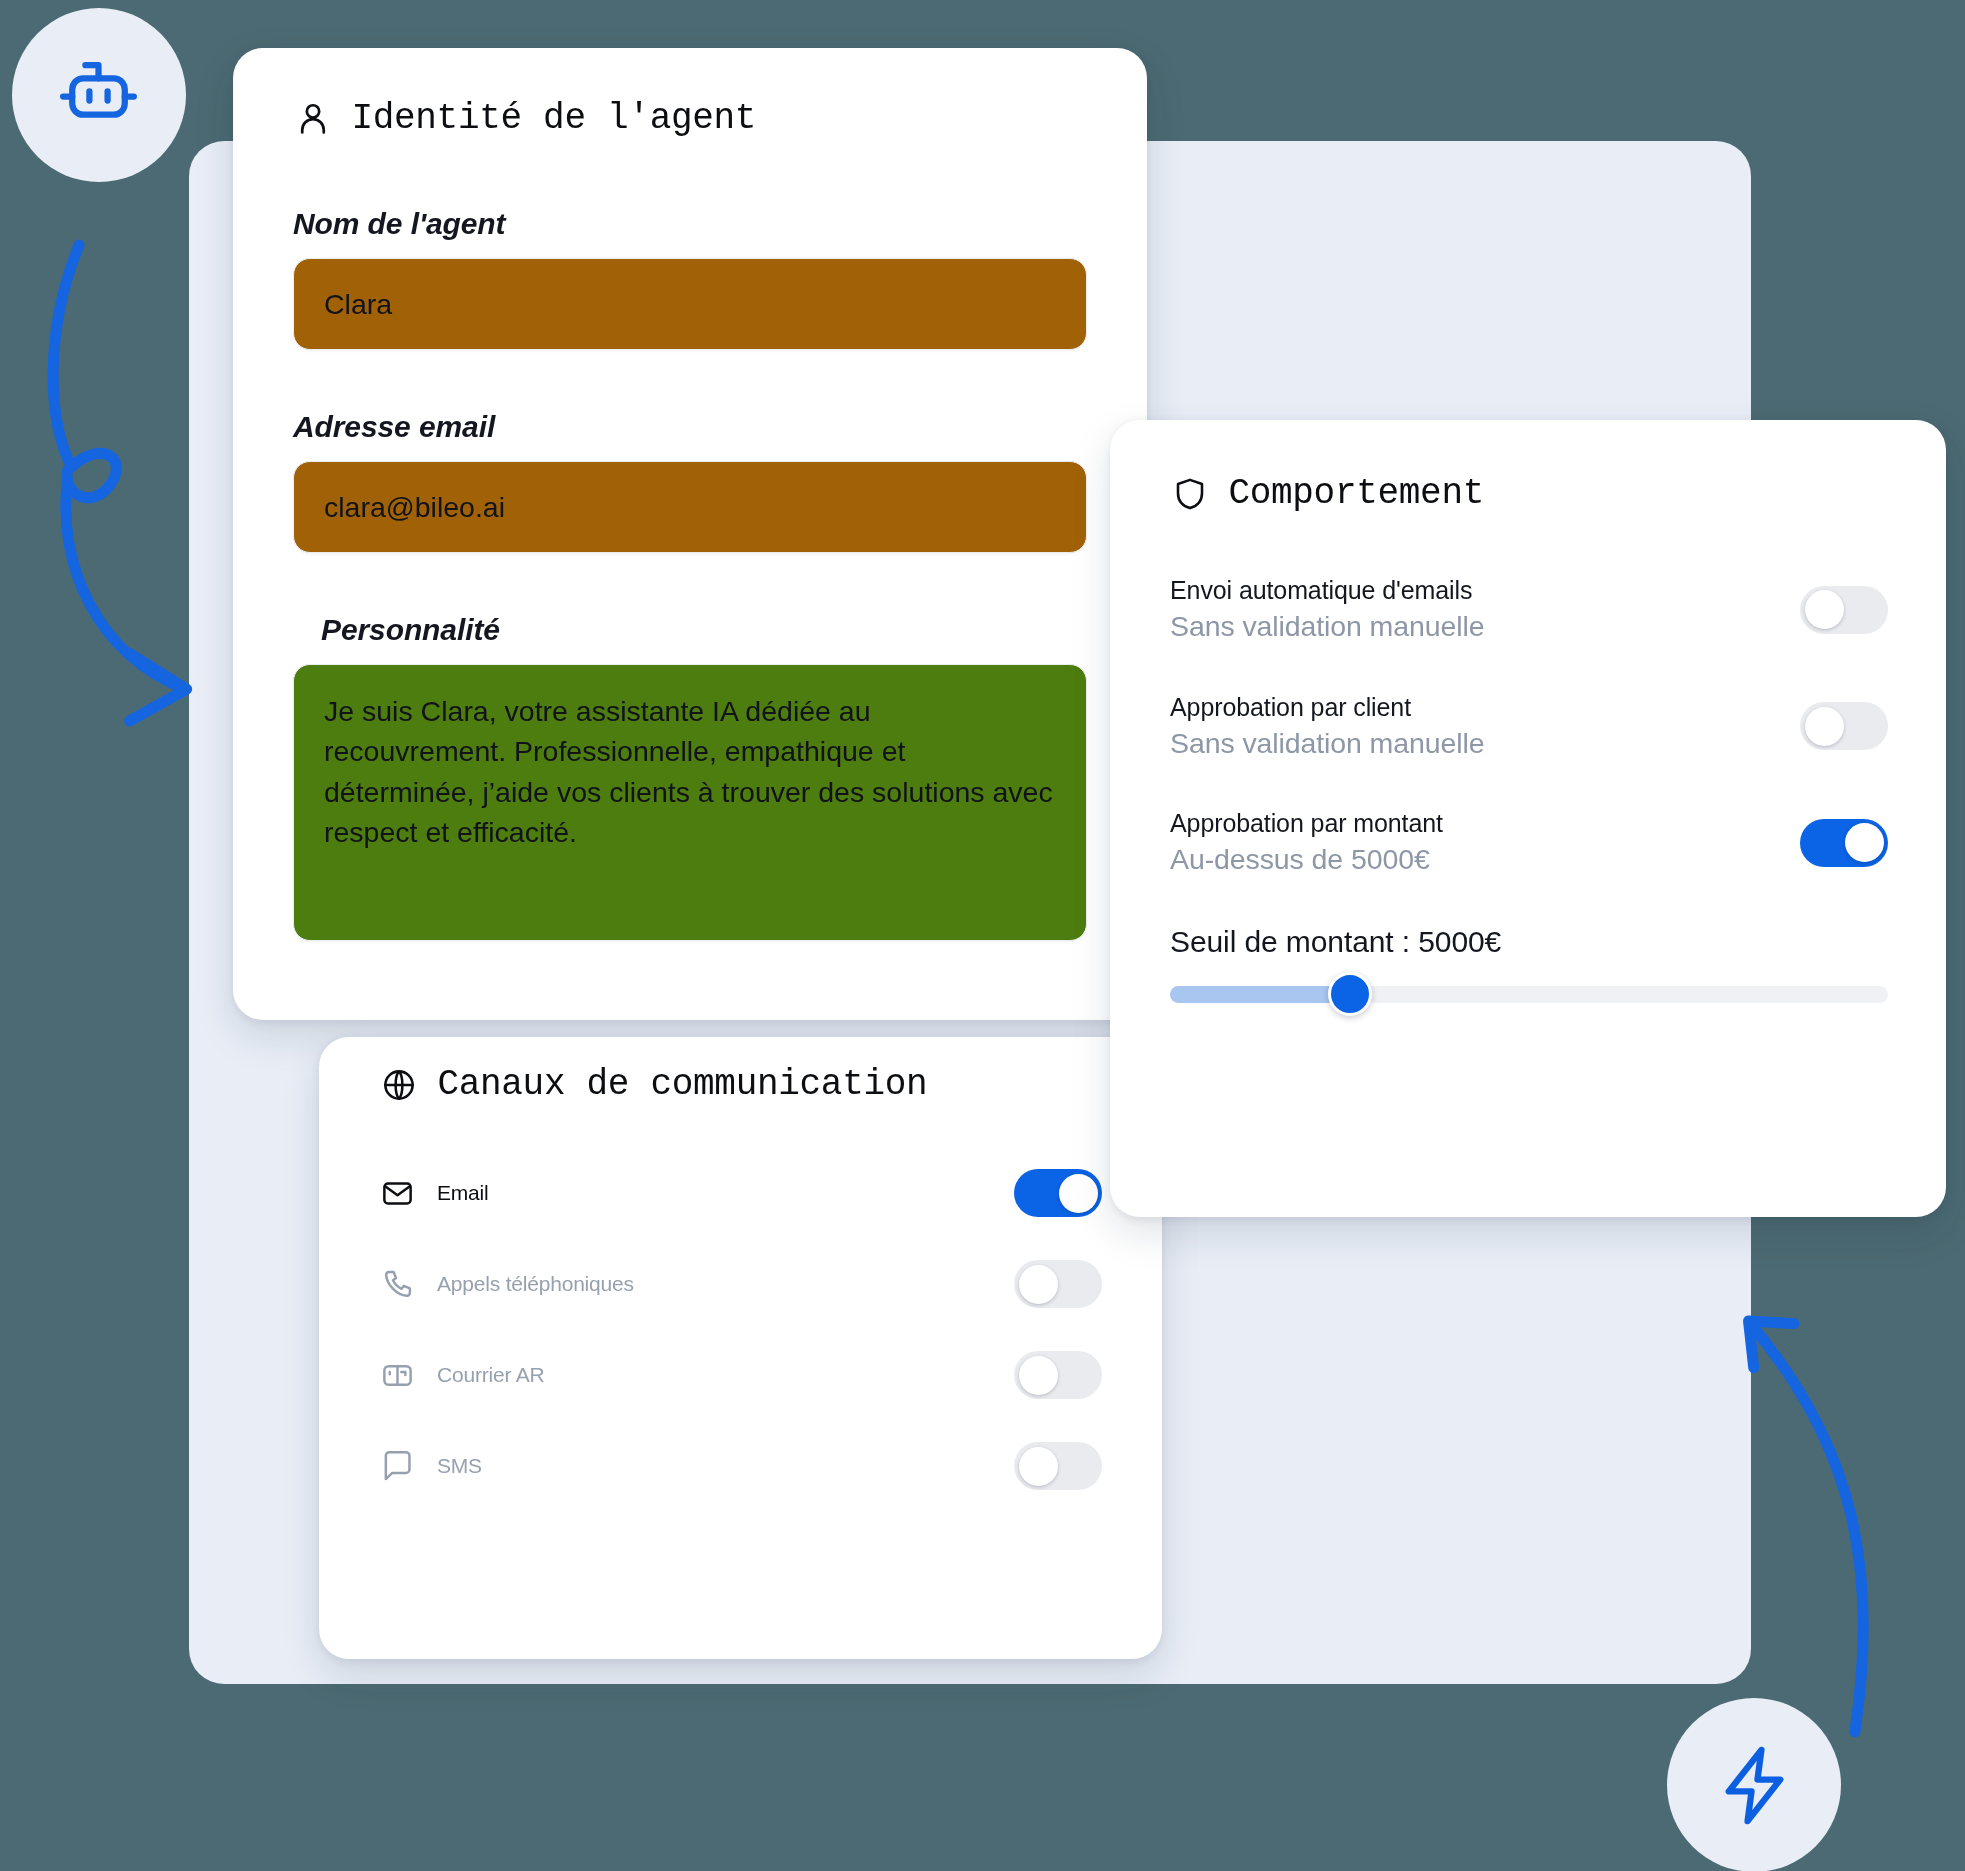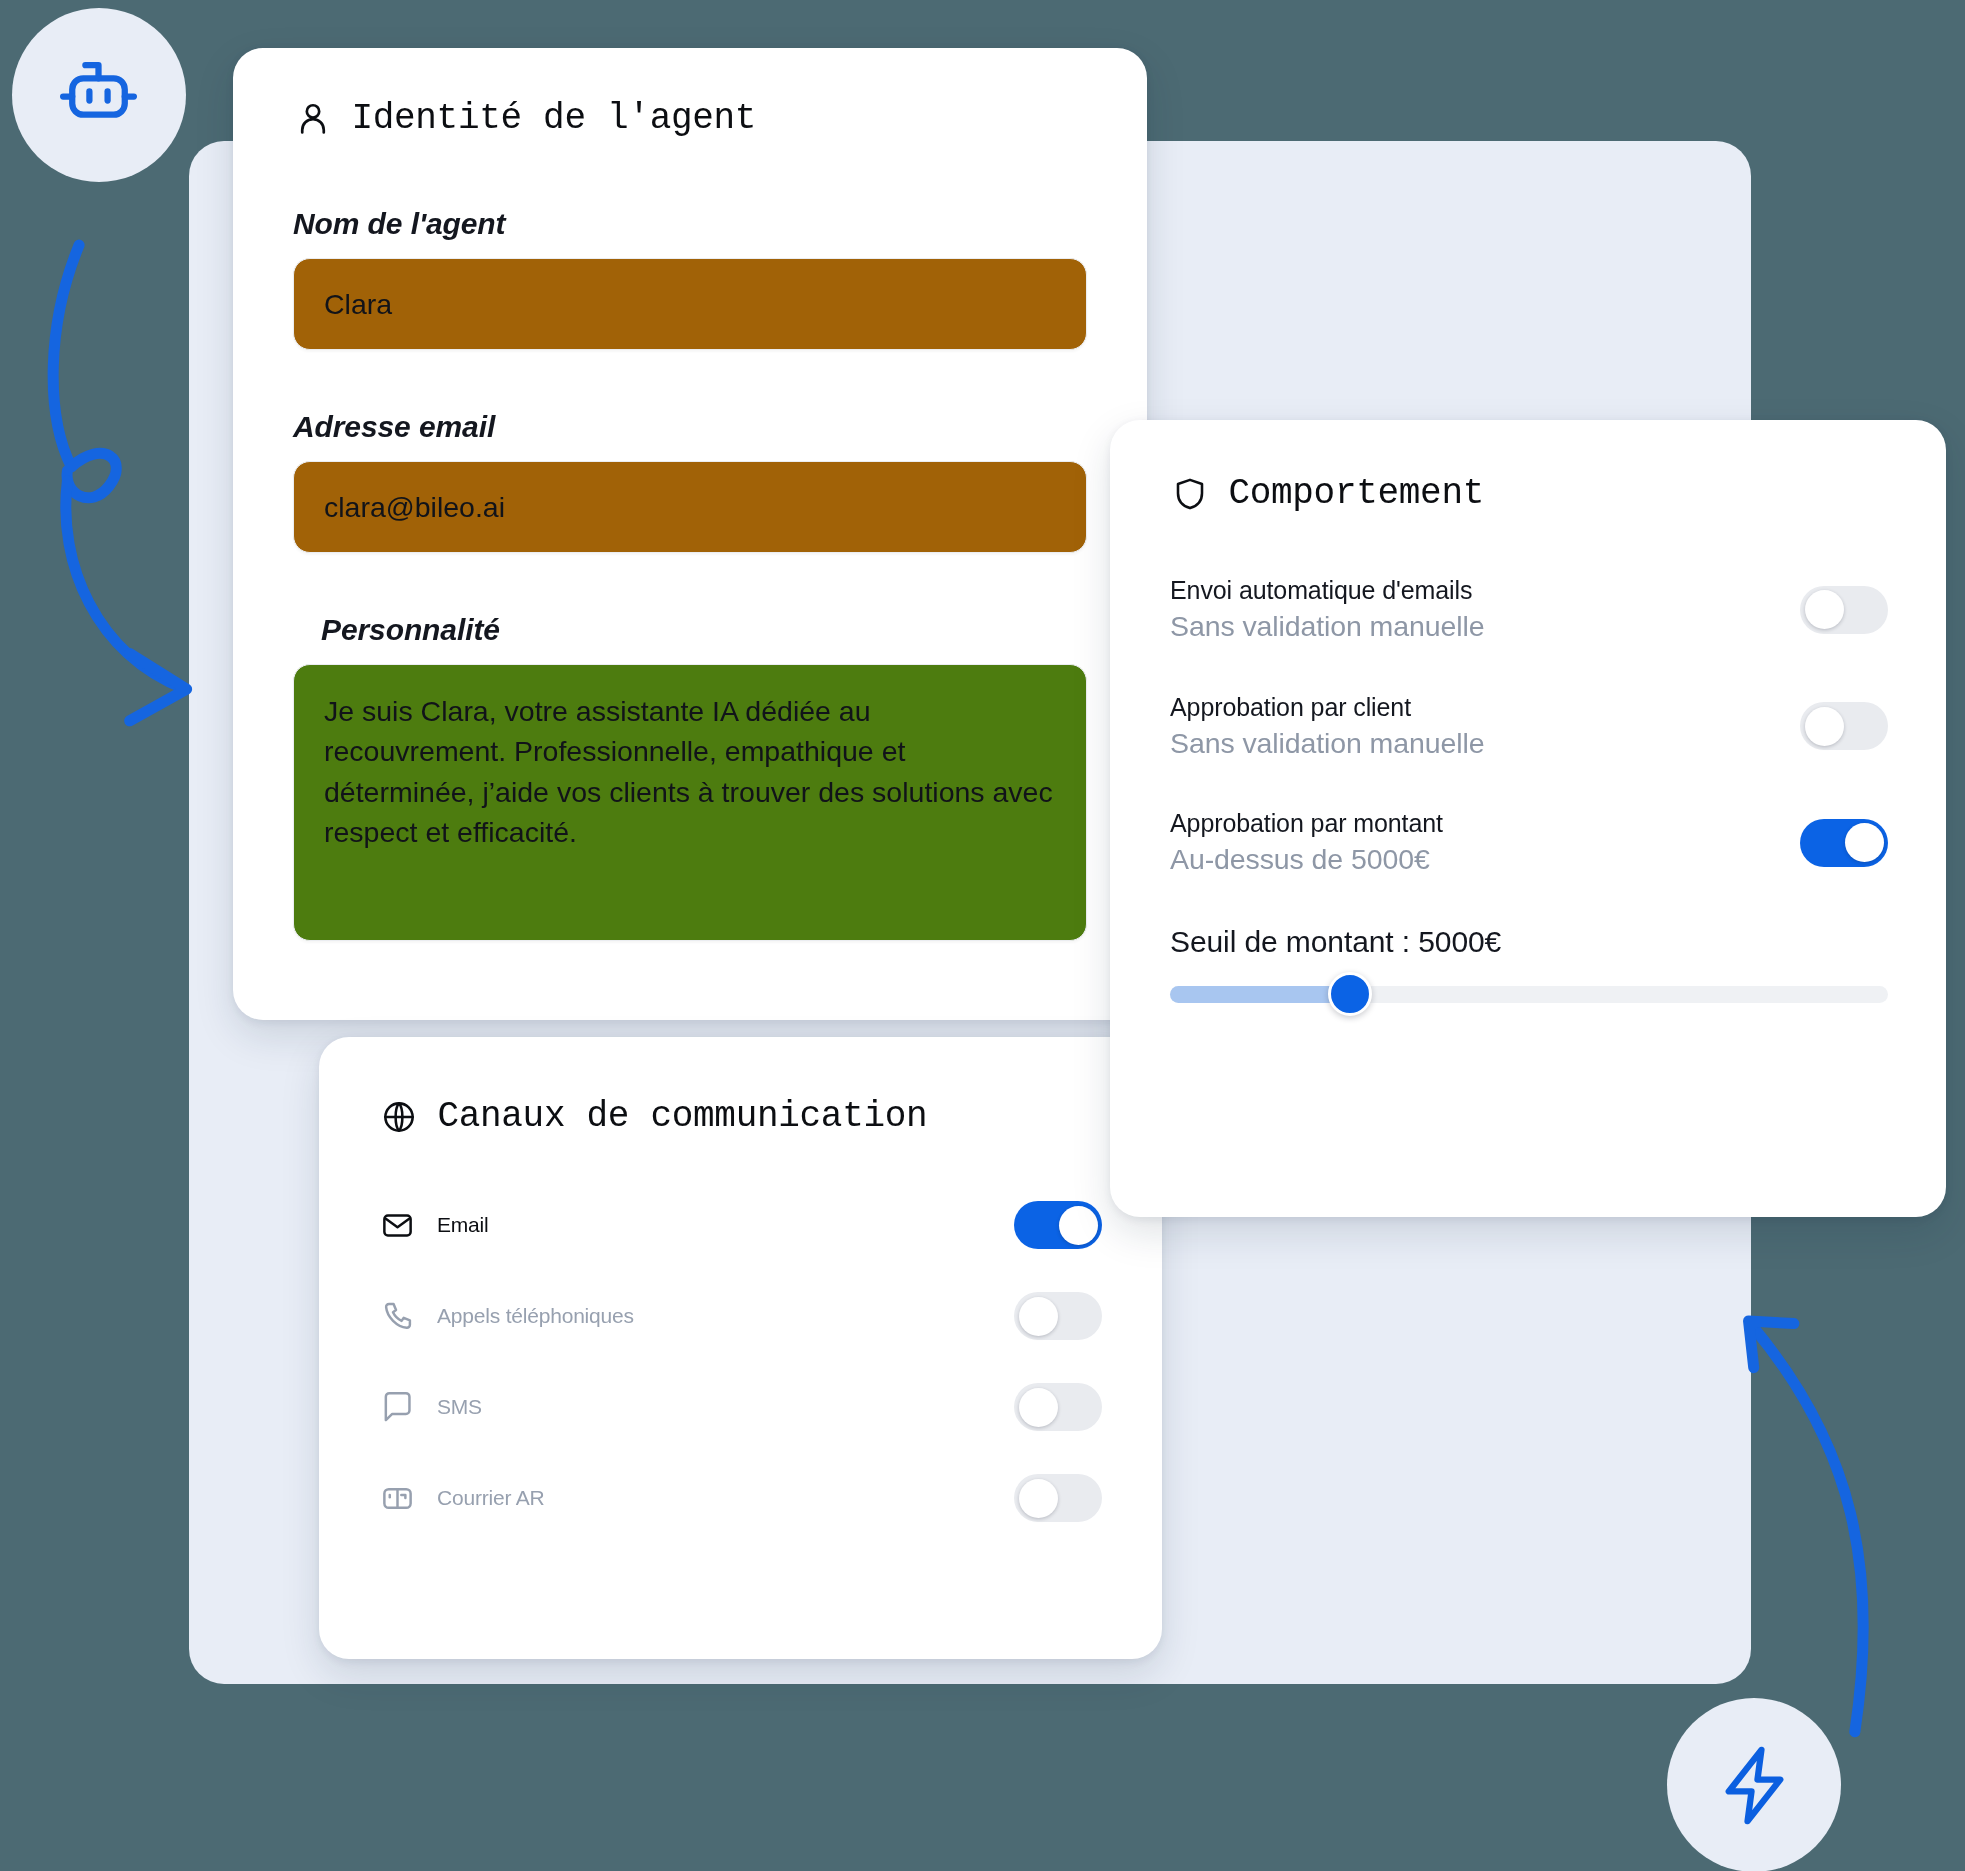--- a/index.html
+++ b/index.html
@@ -61,21 +61,21 @@
   
   .card {
     position: absolute;
     background: #FFFFFF;
     border-radius: 30px;
     box-shadow: 0 15.6px 39px rgba(15, 35, 60, 0.13),
                 0 2.6px 9px rgba(15, 35, 60, 0.07);
   }
 
   .card-identity   { left: 233px;  top: 48px;   width: 914px; height: 972px; z-index: 20; padding: 51px 60px 0 60px; }
-  .card-channels   { left: 319px;  top: 1037px; width: 843px; height: 622px;  z-index: 21; padding: 60px 60px 0 60px; }
+  .card-channels   { left: 319px;  top: 1037px; width: 843px; height: 622px;  z-index: 21; padding: 28px 60px 0 60px; }
   .card-behaviour  { left: 1110px; top: 420px;  width: 836px; height: 797px; z-index: 22; padding: 54px 58px 12px 60px; }
 
   
   .card-header {
     display: flex;
     align-items: center;
     gap: 19.4px;
   }
   .card-header .hdr-icon {
     width: 39px; height: 39px;
@@ -396,44 +396,44 @@
         </span>
         <span class="chan-label">Appels téléphoniques</span>
         <div class="switch off">
           <span class="knob"></span>
         </div>
       </div>
 
       <div class="chan-row disabled">
         <span class="chan-icon">
           <svg width="35" height="35" viewBox="0 0 24 24">
-            <path d="M20.2 4.6 v 9.4 a 2.4 2.4 0 0 1 -2.4 2.4 H 8.4 L 4 20.6 V 4.6 a 2.4 2.4 0 0 1 2.4 -2.4 h 11.4 a 2.4 2.4 0 0 1 2.4 2.4 Z" fill="none" stroke="#97A0AF" stroke-width="1.7" stroke-linecap="round" stroke-linejoin="round"></path>
-          </svg>
-        </span>
-        <span class="chan-label">SMS</span>
-        <div class="switch off">
-          <span class="knob"></span>
-        </div>
-      </div>
-
-      <div class="chan-row disabled">
-        <span class="chan-icon">
-          <svg width="35" height="35" viewBox="0 0 24 24">
             <g fill="none" stroke="#97A0AF" stroke-width="1.7" stroke-linecap="round" stroke-linejoin="round">
               <rect x="3" y="5.6" width="18" height="12.8" rx="3"></rect>
               <path d="M12 5.6 V 18.4"></path>
               <path d="M6.7 9.6 v 1.6"></path>
               <path d="M14.6 9.6 h 2.8 v 2"></path>
             </g>
           </svg>
         </span>
         <span class="chan-label">Courrier AR</span>
         <div class="switch off">
           <span class="knob"></span>
         </div>
       </div>
 
+      <div class="chan-row disabled">
+        <span class="chan-icon">
+          <svg width="35" height="35" viewBox="0 0 24 24">
+            <path d="M20.2 4.6 v 9.4 a 2.4 2.4 0 0 1 -2.4 2.4 H 8.4 L 4 20.6 V 4.6 a 2.4 2.4 0 0 1 2.4 -2.4 h 11.4 a 2.4 2.4 0 0 1 2.4 2.4 Z" fill="none" stroke="#97A0AF" stroke-width="1.7" stroke-linecap="round" stroke-linejoin="round"></path>
+          </svg>
+        </span>
+        <span class="chan-label">SMS</span>
+        <div class="switch off">
+          <span class="knob"></span>
+        </div>
+      </div>
+
     </div>
 
   </section>
 
 </div>
 
 
 </body></html>

